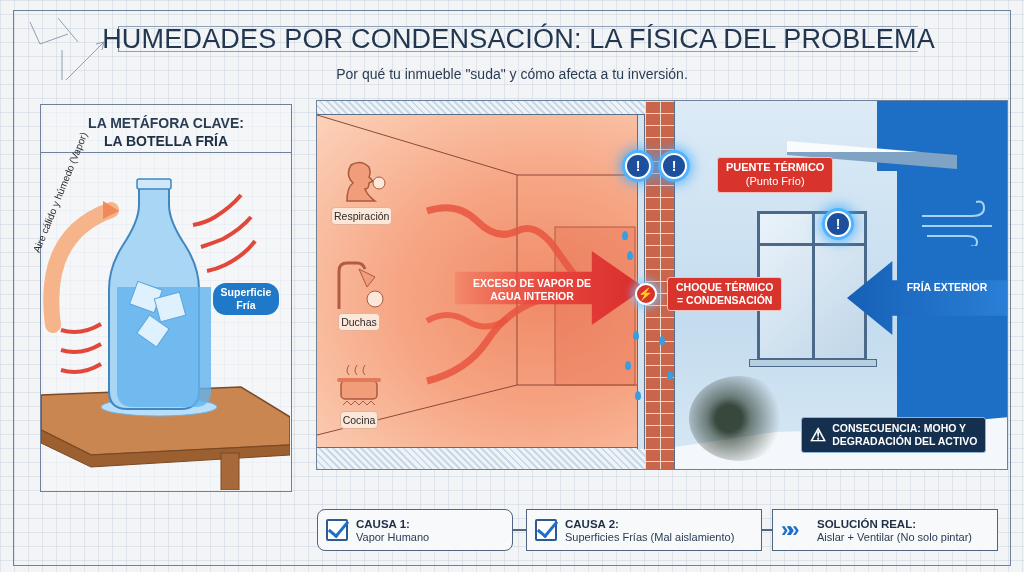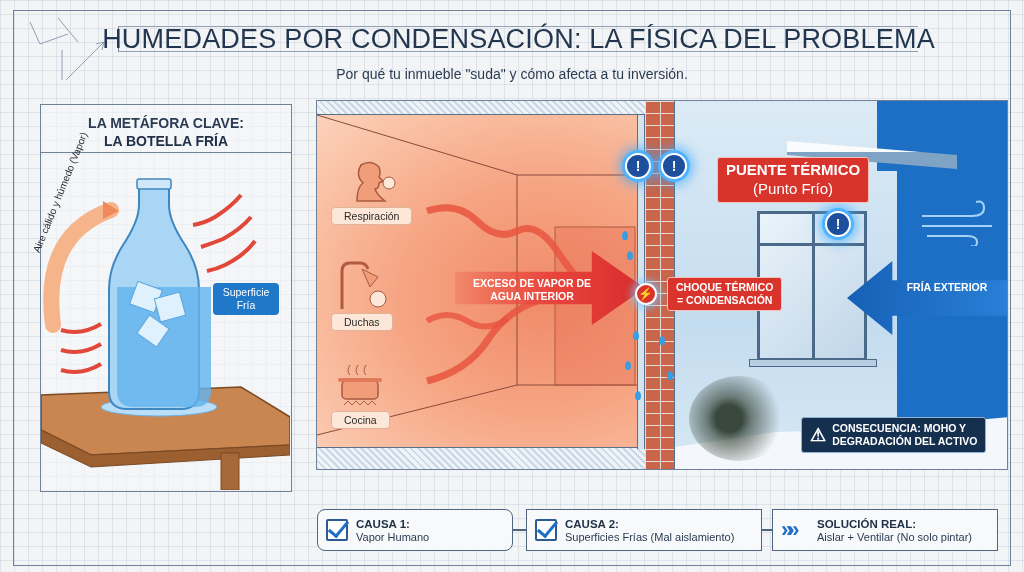--- a/index.html
+++ b/index.html
@@ -19,21 +19,21 @@
   .title-bar { position: absolute; left: 118px; top: 26px; width: 800px; height: 26px; border-left: 1.5px solid #6f8199; border-top: 1px solid #8fa0b5; border-bottom: 1px solid #8fa0b5; display: flex; align-items: center; justify-content: center; }
   .title { font-size: 27px; font-weight: 400; letter-spacing: 0.2px; color: #23364f; white-space: nowrap; }
   .subtitle { position: absolute; left: 0; right: 0; top: 66px; text-align: center; font-size: 14px; color: #2a3b52; }
 
   
   .left-panel { position: absolute; left: 40px; top: 104px; width: 252px; height: 388px; border: 1.5px solid #6f8199; background: rgba(245,247,250,0.6); }
   .left-head { height: 48px; border-bottom: 1.5px solid #6f8199; text-align: center; padding-top: 10px; }
   .left-head .l1 { font-size: 14px; color: #2b3c55; font-weight: bold; }
   .left-head .l2 { font-size: 14px; font-weight: 700; color: #1f2f45; margin-top: 2px; }
   .bottle-scene { position: absolute; left: 0; top: 50px; width: 249px; height: 335px; }
-  .callout-blue { position: absolute; background: #1f78c8; color: #fff; font-size: 10.5px; font-weight: 400; text-align: center; border-radius: 4px; padding: 3px 7px; line-height: 1.25; }
+  .callout-blue { position: absolute; background: #1f78c8; color: #fff; font-size: 10.5px; font-weight: 700; text-align: center; border-radius: 13px; padding: 3px 7px; line-height: 1.25; }
   .callout-light { position: absolute; background: #cfe3f1; color: #1f3350; font-size: 10px; text-align: center; border-radius: 4px; padding: 3px 5px; line-height: 1.25; }
   .callout-light b { font-size: 11px; }
   .arc-label { position: absolute; font-size: 10px; color: #2b2b2b; }
 
   
   .scene { position: absolute; left: 316px; top: 100px; width: 692px; height: 370px; overflow: hidden; border: 1px solid #6f8199; }
   .insul-top { position: absolute; left: 0; top: 0; width: 336px; height: 14px;
     background: repeating-linear-gradient(45deg, #c9d8e6 0 2px, #eef3f8 2px 5px), #e4ecf3; border-bottom: 1.5px solid #5a6f88; }
   .insul-bot { position: absolute; left: 0; bottom: 0; width: 336px; height: 22px;
     background: repeating-linear-gradient(45deg, #c9d8e6 0 2px, #eef3f8 2px 5px), #e4ecf3; border-top: 1.5px solid #5a6f88; }
@@ -53,21 +53,21 @@
   .snow { position: absolute; left: 358px; top: 310px; width: 334px; height: 60px; background: #f4f8fc; clip-path: polygon(0 60%, 30% 35%, 60% 30%, 100% 10%, 100% 100%, 0 100%); }
   .roof { position: absolute; left: 470px; top: 40px; width: 170px; height: 28px; background: linear-gradient(#f9fbfd 0 40%, #7ea3c4 40% 100%); clip-path: polygon(0 0, 100% 50%, 100% 100%, 0 50%); }
   .window { position: absolute; left: 440px; top: 110px; width: 110px; height: 150px; border: 3px solid #4b6a8a; background: linear-gradient(135deg, #eaf3fa, #c0d6e8); }
   .window::before { content: ""; position: absolute; left: 50%; top: 0; width: 3px; height: 100%; background: #4b6a8a; }
   .window::after { content: ""; position: absolute; left: 0; top: 20%; width: 100%; height: 3px; background: #4b6a8a; }
   .sill { position: absolute; left: 432px; top: 258px; width: 128px; height: 8px; background: #b7cde0; border: 1.5px solid #4b6a8a; }
   .mold { position: absolute; left: 372px; top: 275px; width: 100px; height: 85px; border-radius: 50%;
     background: radial-gradient(circle at 40% 50%, rgba(30,45,30,0.85) 0 18%, rgba(40,55,40,0.6) 30%, rgba(60,70,60,0.25) 55%, transparent 70%); }
 
   .source { position: absolute; display: flex; flex-direction: column; align-items: center; }
-  .source .lbl { background: #fde7d9; border: 1px solid #e0b49a; border-radius: 4px; font-size: 10.5px; padding: 2px 12px; color: #2a2a2a; margin-top: 2px; }
+  .source .lbl { background: #fde7d9; border: 1px solid #e0b49a; border-radius: 4px; font-size: 10.5px; padding: 2px 2px; color: #2a2a2a; margin-top: 2px; }
   .big-arrow { position: absolute; left: 138px; top: 150px; width: 190px; height: 74px;
     background: linear-gradient(90deg, rgba(240,100,80,0.3), #e8453c 50%, #d82c2c);
     clip-path: polygon(0 28%, 72% 28%, 72% 0, 100% 50%, 72% 100%, 72% 72%, 0 72%); }
   .big-arrow-label { position: absolute; left: 150px; top: 176px; width: 130px; text-align: center; color: #fff; font-size: 10.5px; font-weight: 700; line-height: 1.25; }
   .cold-arrow { position: absolute; left: 530px; top: 160px; width: 162px; height: 74px;
     background: linear-gradient(270deg, #2a7fd6, #1660b7);
     clip-path: polygon(28% 0, 28% 26%, 100% 26%, 100% 74%, 28% 74%, 28% 100%, 0 50%); }
   .cold-label { position: absolute; left: 580px; top: 180px; width: 100px; text-align: center; color: #fff; font-size: 10.5px; font-weight: 700; line-height: 1.3; }
   .red-callout { position: absolute; background: #d8342c; color: #fff; font-weight: 700; text-align: center; border: 1.5px solid #f5c0b8; border-radius: 3px; padding: 3px 8px; line-height: 1.25; }
   .red-callout .sub { font-weight: 400; }
@@ -208,21 +208,21 @@
   <div class="drop" style="left:316px;top:230px"></div>
   <div class="drop" style="left:308px;top:260px"></div>
   <div class="drop" style="left:318px;top:290px"></div>
   <div class="drop" style="left:342px;top:235px"></div>
   <div class="drop" style="left:350px;top:270px"></div>
 
   <div class="alert" style="left:308px;top:52px">!</div>
   <div class="alert" style="left:344px;top:52px">!</div>
   <div class="alert" style="left:508px;top:110px">!</div>
 
-  <div class="red-callout" style="left:400px;top:56px;font-size:15px;">
+  <div class="red-callout" style="left:400px;top:56px;font-size:11px;">
     <div>PUENTE TÉRMICO</div>
     <div class="sub">(Punto Frío)</div>
   </div>
 
   <div class="bolt" style="left:318px;top:182px">⚡</div>
   <div class="red-callout" style="left:350px;top:176px;font-size:10.5px;">
     <div>CHOQUE TÉRMICO</div>
     <div>= CONDENSACIÓN</div>
   </div>
 

